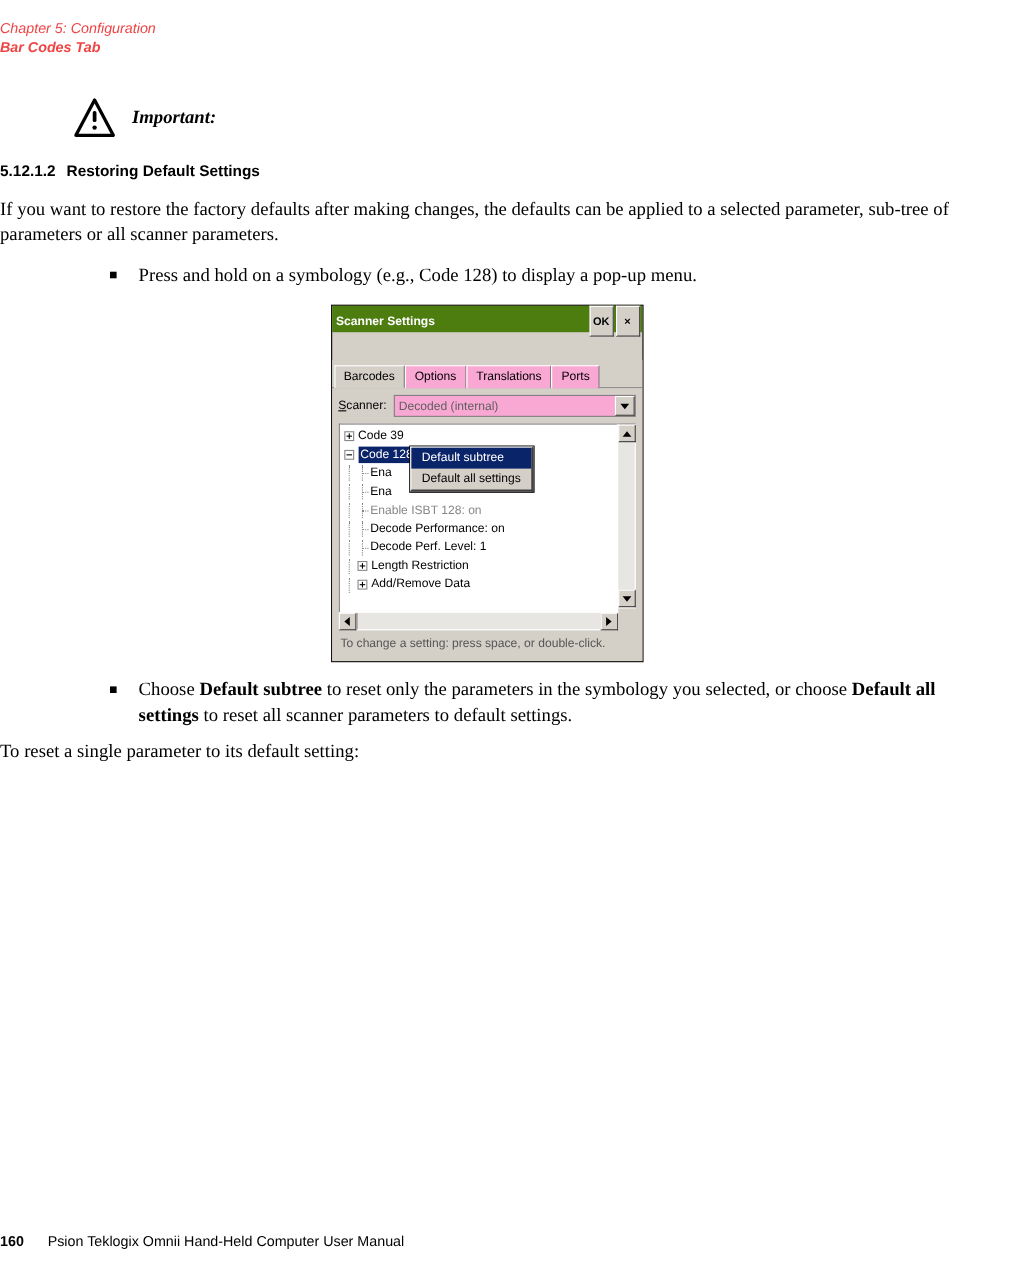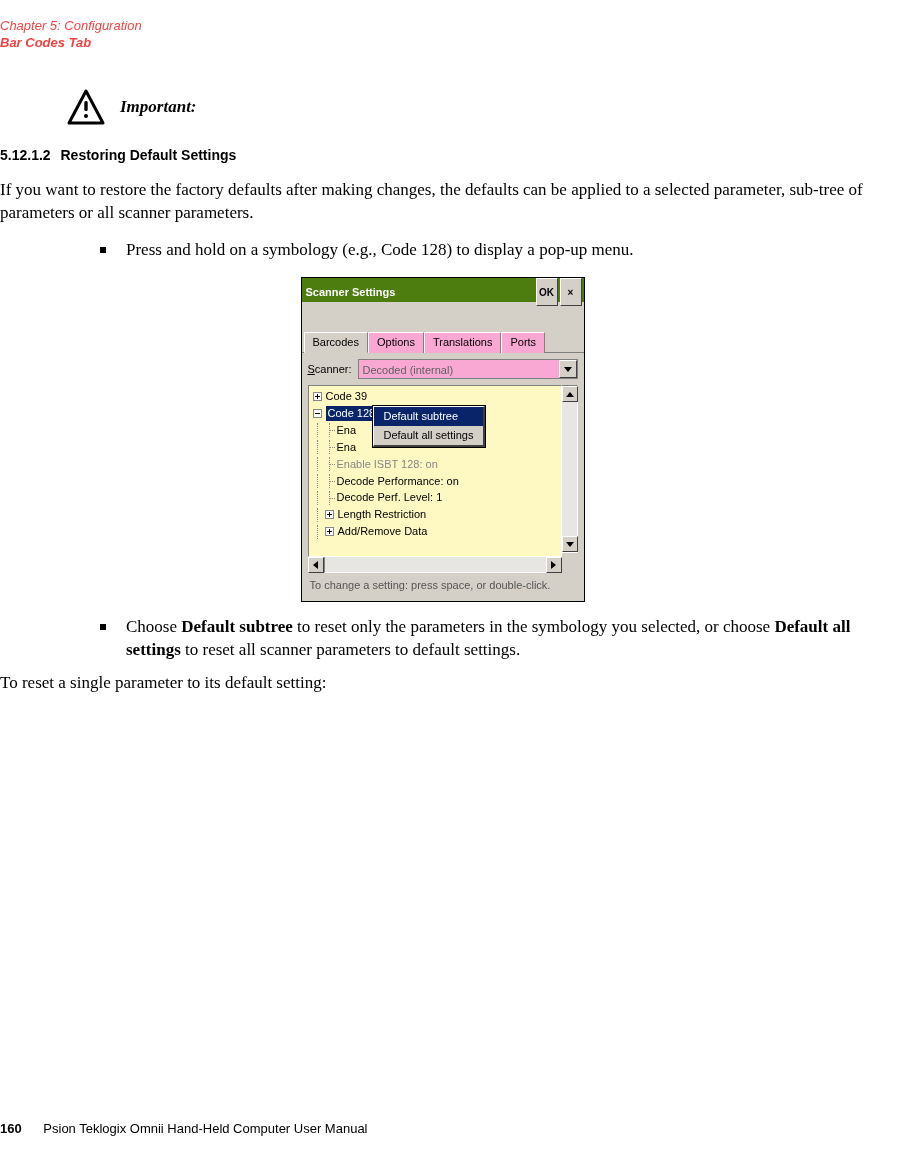--- a/index.html
+++ b/index.html
@@ -183,21 +183,21 @@
   }
   .tree-wrap {
     display:flex;
   }
   .tree {
     flex:1;
     border-top:1px solid #808080;
     border-left:1px solid #808080;
     border-right:1px solid #fff;
     border-bottom:1px solid #fff;
-    background:#fef9c3;
+    background:#ffffff;
     height: 168px;
     position:relative;
     overflow:hidden;
     padding: 2px 0 0 0;
   }
   .vscroll, .hscroll-track {
     background:#e8e6e2;
   }
   .vscroll {
     width:16px;

